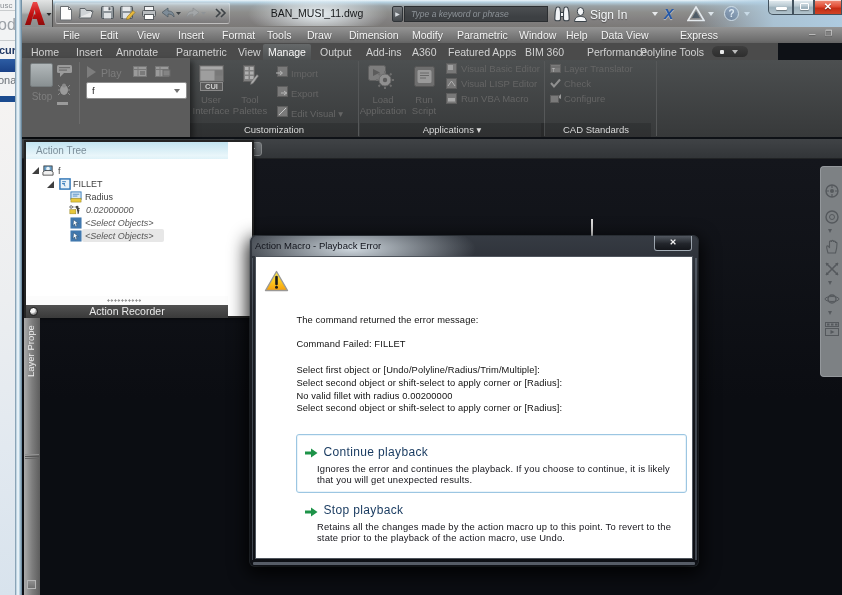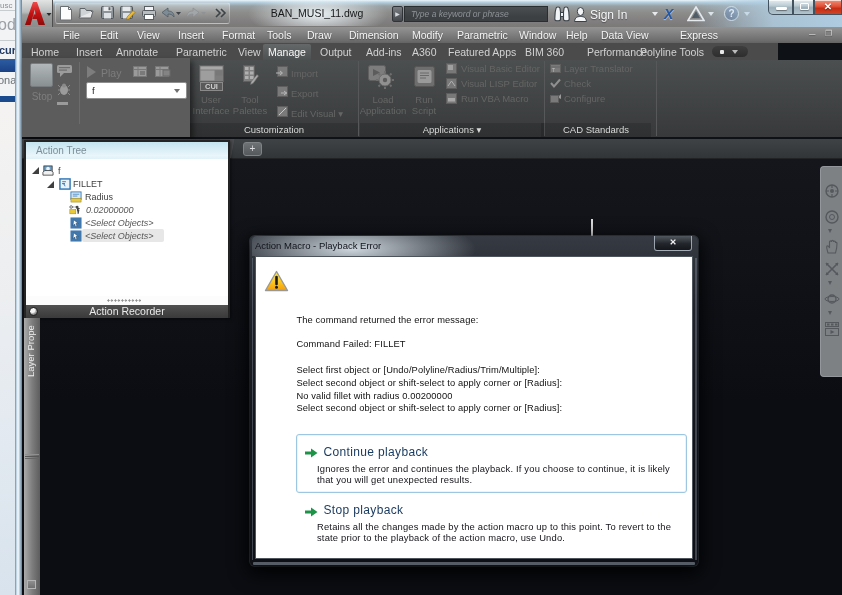--- a/index.html
+++ b/index.html
@@ -64,21 +64,21 @@
 #ftabbar { left:22px; top:139px; width:820px; height:20px; background:linear-gradient(#404346,#323538); border-bottom:1px solid #212325; }
 #tabslant { position:absolute; left:198px; top:0px; width:22px; height:19px; background:linear-gradient(100deg,#4a4c4f 55%, rgba(74,76,79,0) 58%); }
 #plusbtn { position:absolute; left:221px; top:3px; width:19px; height:14px; background:linear-gradient(#6e7275,#56595c); border:1px solid #808385; border-radius:3px; color:#dcdee0; font-size:10px; line-height:12px; text-align:center; }
 
 #canvas { left:22px; top:159px; width:820px; height:436px; background:linear-gradient(#14161c,#0b0d12 55%,#0b0d12); }
 #xhair { left:591px; top:219px; width:2px; height:19px; background:#dcdcdc; }
 
 #navbar { left:820px; top:166px; width:22px; height:211px; background:#7d8184; border:1px solid #94989c; border-right:none; border-radius:4px 0 0 4px; }
 .nic { position:absolute; left:3px; color:#43474a; }
 
-#palette { left:24px; top:140px; width:206px; height:178px; background:#fff; border:2px solid #242424; box-shadow:1px 1px 3px rgba(0,0,0,.5); }
+#palette { left:24px; top:140px; width:230px; height:178px; background:#fff; border:2px solid #242424; box-shadow:1px 1px 3px rgba(0,0,0,.5); }
 #pheader { position:absolute; left:0; top:0; width:202px; height:17px; background:linear-gradient(#c3e4f0,#e9f6fa 80%,#dff2f8); color:#7b8e99; font-size:10px; padding:3px 0 0 10px; }
 #ptree { position:absolute; left:0; top:17px; width:202px; height:137px; background:#fff; }
 .trow { position:absolute; height:13px; font-size:9px; color:#3f3f3f; white-space:nowrap; }
 .ti { font-style:italic; color:#585858; }
 #thl { position:absolute; left:56px; top:70px; width:82px; height:13px; background:#e7e7e7; border-radius:2px; }
 .texp { position:absolute; width:7px; height:7px; background:#3f3f3f; clip-path:polygon(100% 0, 100% 100%, 0 100%); }
 .tico { position:absolute; width:12px; height:12px; }
 #pgrip { position:absolute; left:0; top:154px; width:202px; height:9px; background:#fcfcfc; }
 #pgrip .dots { position:absolute; left:81px; top:3px; width:34px; height:3px; background-image:radial-gradient(circle at 1.5px 1.5px, #8f8f8f 1px, transparent 1.2px); background-size:3.5px 3px; }
 #arbar { position:absolute; left:0; top:163px; width:202px; height:13px; background:linear-gradient(#515151,#3a3a3a); color:#eaeaea; font-size:10.5px; text-align:center; line-height:13px; }

